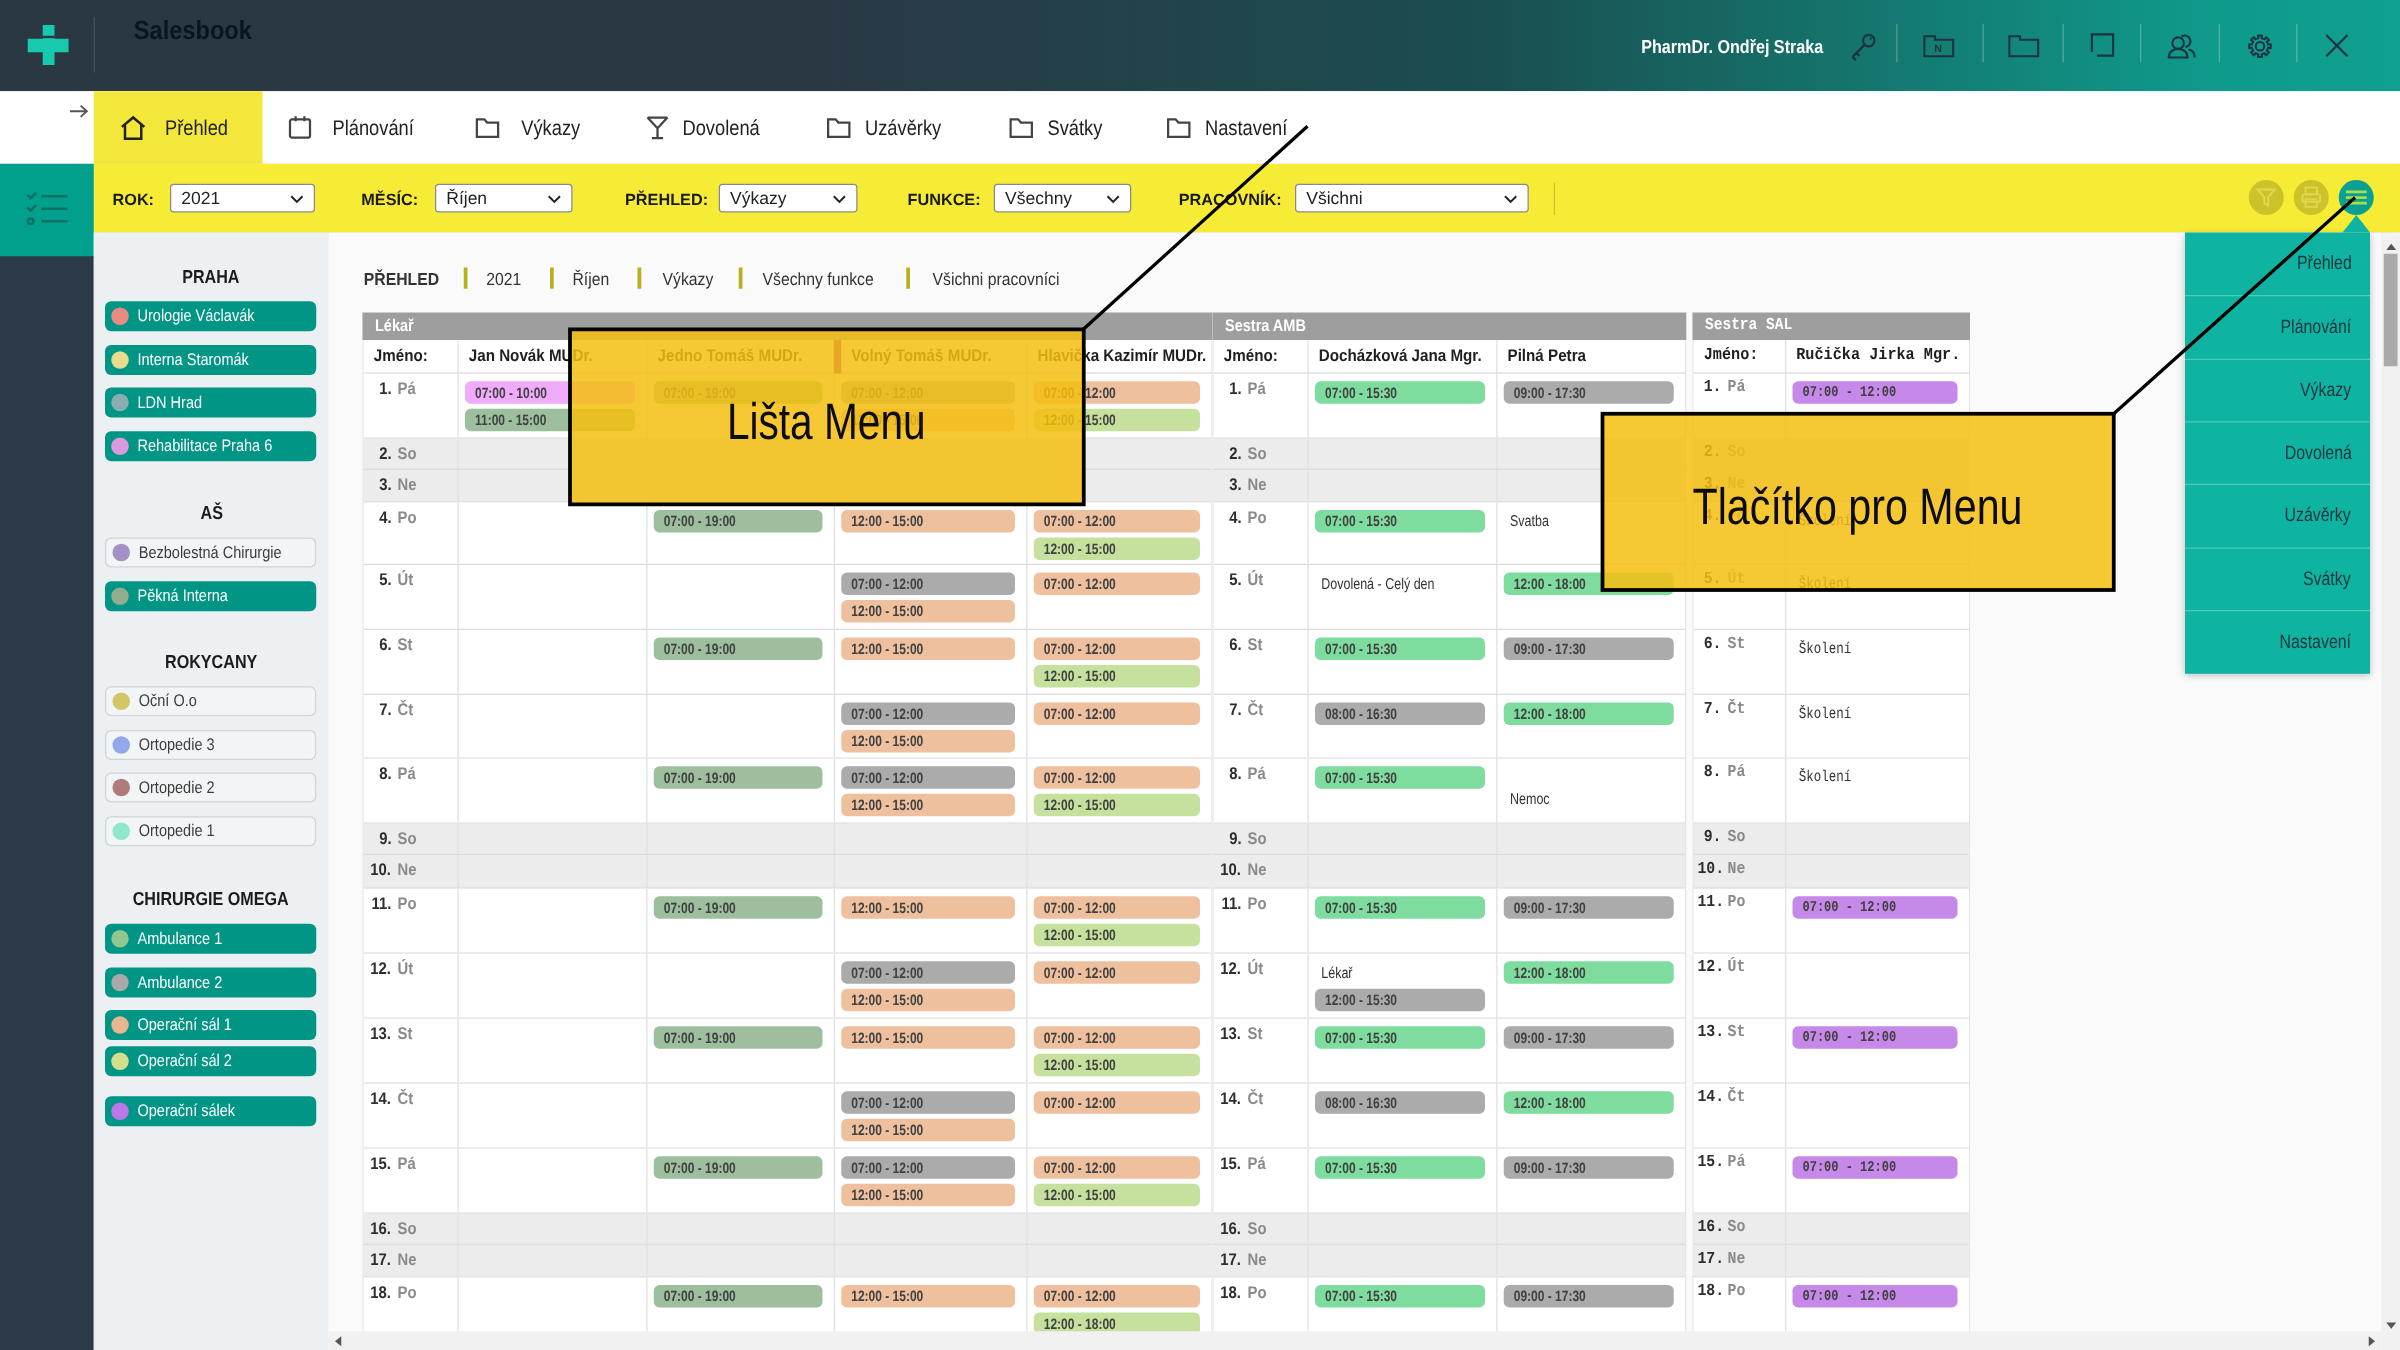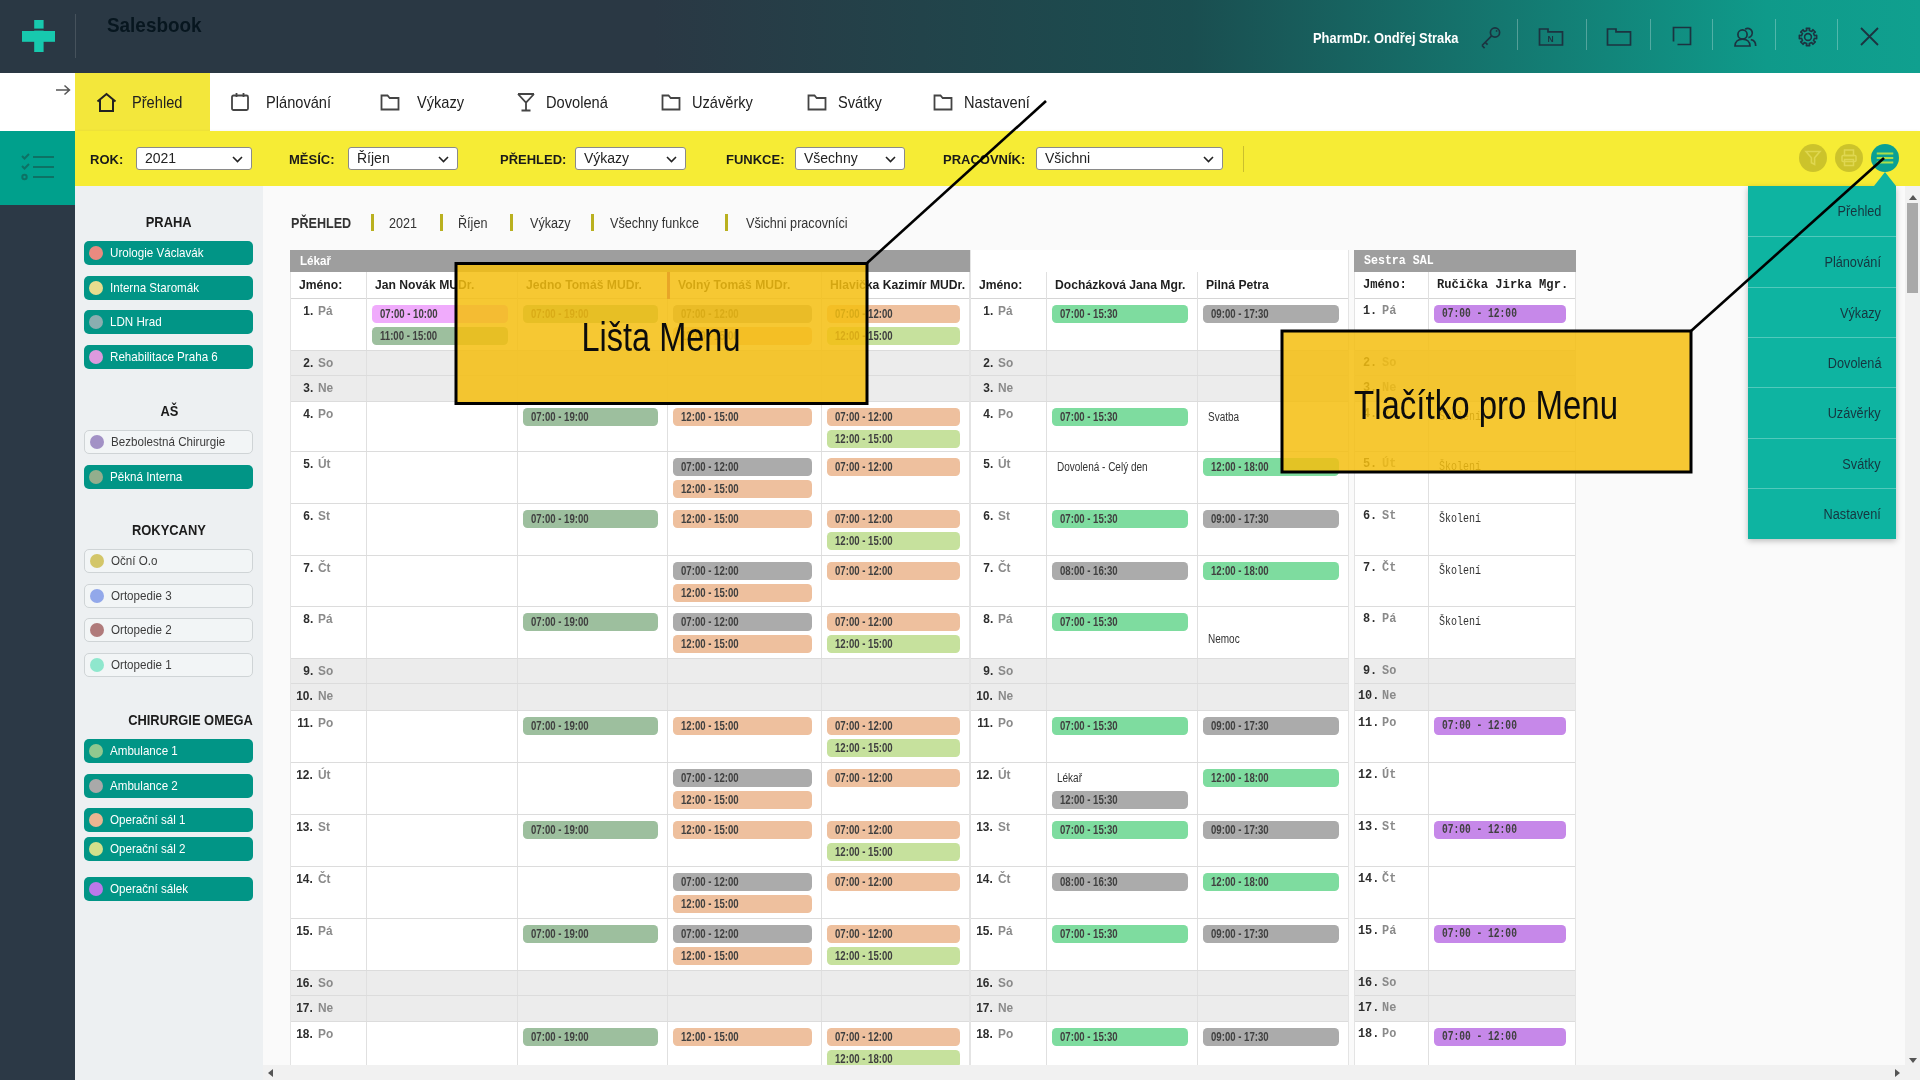--- a/index.html
+++ b/index.html
@@ -218,21 +218,21 @@
 <div class="sbtn teal" style="top:124.20000000000005px;"><span class="dot" style="background:#8aaeb0;"></span><span class="cx">LDN Hrad</span></div>
 <div class="sbtn teal" style="top:158.80000000000007px;"><span class="dot" style="background:#dc9ade;"></span><span class="cx">Rehabilitace Praha 6</span></div>
 <div class="gtitle" style="top:216px;"><span class="cx">AŠ</span></div>
 <div class="sbtn light" style="top:244px;"><span class="dot" style="background:#a291c5;"></span><span class="cx">Bezbolestná Chirurgie</span></div>
 <div class="sbtn teal" style="top:278.6px;"><span class="dot" style="background:#93ae8d;"></span><span class="cx">Pěkná Interna</span></div>
 <div class="gtitle" style="top:335px;"><span class="cx">ROKYCANY</span></div>
 <div class="sbtn light" style="top:363px;"><span class="dot" style="background:#d3c669;"></span><span class="cx">Oční O.o</span></div>
 <div class="sbtn light" style="top:397.6px;"><span class="dot" style="background:#92a8ea;"></span><span class="cx">Ortopedie 3</span></div>
 <div class="sbtn light" style="top:432.20000000000005px;"><span class="dot" style="background:#b07b7b;"></span><span class="cx">Ortopedie 2</span></div>
 <div class="sbtn light" style="top:466.80000000000007px;"><span class="dot" style="background:#8fe7cd;"></span><span class="cx">Ortopedie 1</span></div>
-<div class="gtitle" style="top:525px;text-align:right;"><span class="cx">CHIRURGIE OMEGA</span></div>
+<div class="gtitle" style="top:525px;"><span class="cx">CHIRURGIE OMEGA</span></div>
 <div class="sbtn teal" style="top:553px;"><span class="dot" style="background:#90c88f;"></span><span class="cx">Ambulance 1</span></div>
 <div class="sbtn teal" style="top:587.6px;"><span class="dot" style="background:#a9a9a9;"></span><span class="cx">Ambulance 2</span></div>
 <div class="sbtn teal" style="top:622.2px;"><span class="dot" style="background:#eab591;"></span><span class="cx">Operační sál 1</span></div>
 <div class="sbtn teal" style="top:651px;"><span class="dot" style="background:#d3e08b;"></span><span class="cx">Operační sál 2</span></div>
 <div class="sbtn teal" style="top:691.4000000000001px;"><span class="dot" style="background:#bb78ea;"></span><span class="cx">Operační sálek</span></div>
     </div>
   <div class="content"></div>
   <div class="bc" style="left:291px;font-weight:bold;"><span class="cx9">PŘEHLED</span></div>
 <div class="bc" style="left:389px;font-weight:normal;"><span class="cx9">2021</span></div>
 <div class="bc" style="left:458px;font-weight:normal;"><span class="cx9">Říjen</span></div>
@@ -243,21 +243,21 @@
 <div class="bcsep" style="left:440px;"></div>
 <div class="bcsep" style="left:510px;"></div>
 <div class="bcsep" style="left:591px;"></div>
 <div class="bcsep" style="left:725px;"></div>
   <div class="sect" style="left:290px;top:250px;width:680px;height:825px;">
 <div class="band"><span class="cx">Lékař</span></div>
 <div class="names">
 <div class="ncell" style="left:0px;width:75px;"><span class="cxn">Jméno:</span></div>
 <div class="ncell" style="left:75px;width:151px;border-left:1px solid #e0e0e0;"><span class="cxn">Jan Novák MUDr.</span></div>
 <div class="ncell" style="left:226px;width:150px;border-left:1px solid #e0e0e0;"><span class="cxn">Jedno Tomáš MUDr.</span></div>
-<div class="ncell" style="left:376px;width:154px;border-left:3px solid #a21caf;"><span class="cxn">Volný Tomáš MUDr.</span></div>
+<div class="ncell" style="left:376px;width:154px;border-left:6px solid #a21caf;"><span class="cxn">Volný Tomáš MUDr.</span></div>
 <div class="ncell" style="left:530px;width:148px;border-left:1px solid #e0e0e0;"><span class="cxn">Hlavička Kazimír MUDr.</span></div>
 </div>
 <div class="trow" style="top:49px;height:52px;">
 <div class="cell" style="left:0px;width:75px;">
 <span class="dnum"><span class="cxd">1.</span></span>
           <span class="dday"><span class="cxd">Pá</span></span>
 </div>
 <div class="cell" style="left:75px;width:151px;border-left:1px solid #e0e0e0;">
 <div class="pill" style="top:5.5px;width:136px;background:#f0abfc;"><span class="cxp">07:00 - 10:00</span></div>
 <div class="pill" style="top:28.1px;width:136px;background:#9dbf9e;"><span class="cxp">11:00 - 15:00</span></div>
@@ -549,20 +549,21 @@
 <div class="cell" style="left:376px;width:154px;border-left:1px solid #e0e0e0;">
 <div class="pill" style="top:5.5px;width:139px;background:#eec09e;"><span class="cxp">12:00 - 15:00</span></div>
 </div>
 <div class="cell" style="left:530px;width:148px;border-left:1px solid #e0e0e0;">
 <div class="pill" style="top:5.5px;width:133px;background:#eec09e;"><span class="cxp">07:00 - 12:00</span></div>
 <div class="pill" style="top:28.1px;width:133px;background:#c6e19d;"><span class="cxp">12:00 - 18:00</span></div>
 </div>
 </div>
 </div>
 <div class="sect" style="left:970px;top:250px;width:379px;height:825px;">
+<div class="band"><span class="cx">Sestra AMB</span></div>
 <div class="names">
 <div class="ncell" style="left:0px;width:75px;"><span class="cxn">Jméno:</span></div>
 <div class="ncell" style="left:75px;width:151px;border-left:1px solid #e0e0e0;"><span class="cxn">Docházková Jana Mgr.</span></div>
 <div class="ncell" style="left:226px;width:151px;border-left:1px solid #e0e0e0;"><span class="cxn">Pilná Petra</span></div>
 </div>
 <div class="trow" style="top:49px;height:52px;">
 <div class="cell" style="left:0px;width:75px;">
 <span class="dnum"><span class="cxd">1.</span></span>
           <span class="dday"><span class="cxd">Pá</span></span>
 </div>

